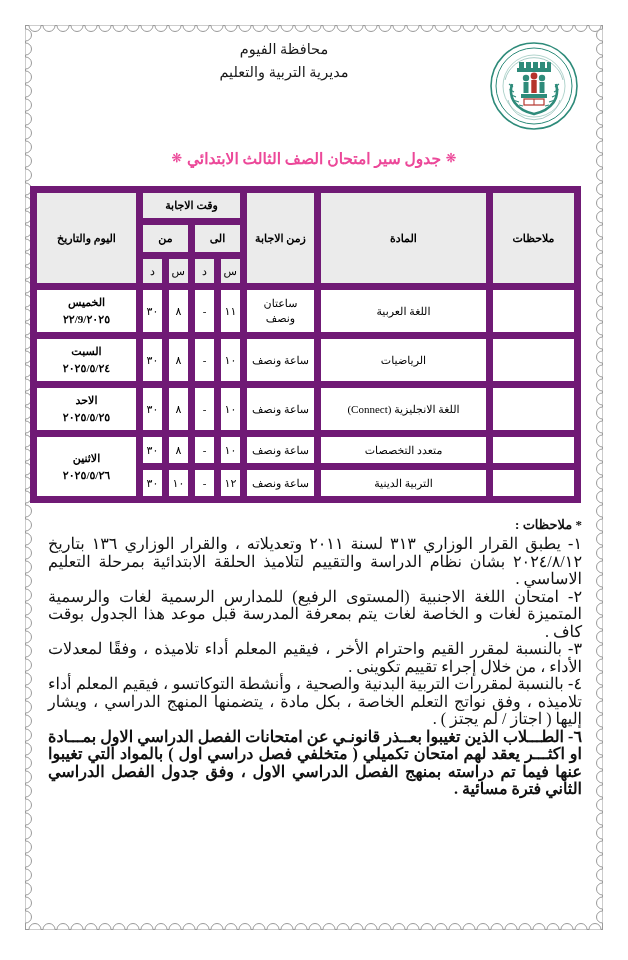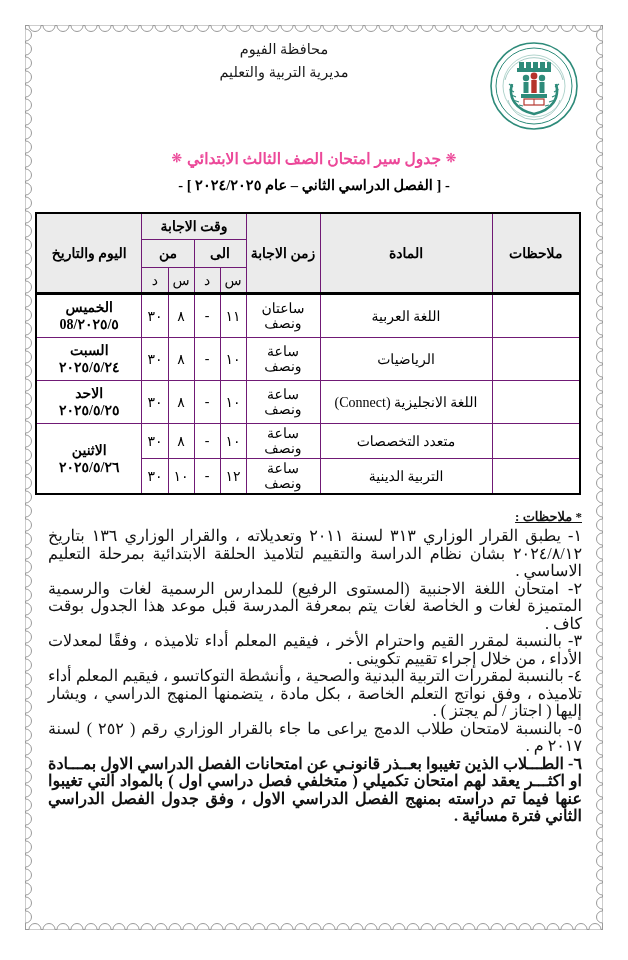--- a/index.html
+++ b/index.html
@@ -95,24 +95,24 @@
   }
   table#schedule {
     width: 100%;
     border-collapse: collapse;
     table-layout: fixed;
     border: 2.5px solid #000;
     background: #fff;
   }
   table#schedule th,
   table#schedule td {
-    border: 1px solid #701a75;
+    border: 7px solid #701a75;
     text-align: center;
     vertical-align: middle;
-    font-size: 14px;
+    font-size: 11px;
     padding: 2px 3px;
     color: #000;
   }
   thead th {
     background: #ebebeb;
     font-weight: bold;
     font-size: 13.5px;
   }
   thead tr:last-child th { font-size: 10.5px; font-weight: normal; }
   #th-notes, #th-subject, #th-duration, #th-daydate {
@@ -146,21 +146,20 @@
   
   #notes-block {
     margin-top: 14px;
     padding: 0 8px 0 10px;
   }
   #notes-heading {
     font-size: 13px;
     font-weight: bold;
     text-align: right;
     margin-bottom: 2px;
-    text-decoration: underline;
   }
   .note-item {
     font-size: 16px;
     line-height: 17.5px;
     text-align: justify;
     text-justify: inter-word;
     margin-bottom: 0px;
     color: #111;
   }
   .note-item.bold {
@@ -451,21 +450,20 @@
     <div id="ministry-lines">
       <div class="ministry-line">محافظة الفيوم</div>
       <div class="ministry-line">مديرية التربية والتعليم</div>
     </div>
   </div>
 
   <div id="title-block">
     <div id="doc-title">
       <span class="star-mark">❊</span><span>جدول سير امتحان الصف الثالث الابتدائي</span><span class="star-mark">❊</span>
     </div>
-    <div id="doc-subtitle">- [ الفصل الدراسي الثاني – عام ٢٠٢٤/٢٠٢٥ ] -</div>
   </div>
 
   <div id="schedule-wrap">
     <table id="schedule">
       <colgroup>
         <col class="c-notes">
           <col class="c-subject">
           <col class="c-duration">
         <col class="c-num">
           <col class="c-num">
@@ -496,21 +494,21 @@
           <tr class="row-tall">
             <td class="cell-notes"></td>
             <td class="cell-subject">اللغة العربية</td>
             <td class="cell-duration">ساعتان ونصف</td>
             <td class="cell-num">١١</td>
             <td class="cell-num">-</td>
             <td class="cell-num">٨</td>
             <td class="cell-num">٣٠</td>
             <td class="cell-daydate">
               <span class="daydate-day">الخميس</span>
-              <span class="daydate-date">٢٠٢٥/٥/08</span>
+              <span class="daydate-date">٢٠٢٥/9/٢٢</span>
             </td>
           </tr>
           <tr class="row-tall">
             <td class="cell-notes"></td>
             <td class="cell-subject">الرياضيات</td>
             <td class="cell-duration">ساعة ونصف</td>
             <td class="cell-num">١٠</td>
             <td class="cell-num">-</td>
             <td class="cell-num">٨</td>
             <td class="cell-num">٣٠</td>
@@ -558,18 +556,17 @@
     </table>
   </div>
 
   <div id="notes-block">
     <div id="notes-heading">* ملاحظات :</div>
     <div id="notes-list">
         <div class="note-item">١- يطبق القرار الوزاري ٣١٣ لسنة ٢٠١١ وتعديلاته ، والقرار الوزاري ١٣٦ بتاريخ ٢٠٢٤/٨/١٢ بشان نظام الدراسة والتقييم لتلاميذ الحلقة الابتدائية بمرحلة التعليم الاساسي .</div>
         <div class="note-item">٢- امتحان اللغة الاجنبية (المستوى الرفيع) للمدارس الرسمية لغات والرسمية المتميزة لغات و الخاصة لغات يتم بمعرفة المدرسة قبل موعد هذا الجدول بوقت كاف .</div>
         <div class="note-item">٣- بالنسبة لمقرر القيم واحترام الأخر ، فيقيم المعلم أداء تلاميذه ، وفقًا لمعدلات الأداء ، من خلال إجراء تقييم تكوينى .</div>
         <div class="note-item">٤- بالنسبة لمقررات التربية البدنية والصحية ، وأنشطة التوكاتسو ، فيقيم المعلم أداء تلاميذه ، وفق نواتج التعلم الخاصة ، بكل مادة ، يتضمنها المنهج الدراسي ، ويشار إليها ( اجتاز / لم يجتز ) .</div>
-        <div class="note-item">٥- بالنسبة لامتحان طلاب الدمج يراعى ما جاء بالقرار الوزاري رقم ( ٢٥٢ ) لسنة ٢٠١٧ م .</div>
         <div class="note-item bold">٦- الطـــلاب الذين تغيبوا بعــذر قانونـي عن امتحانات الفصل الدراسي الاول بمـــادة او اكثـــر يعقد لهم امتحان تكميلي ( متخلفي فصل دراسي اول ) بالمواد التي تغيبوا عنها فيما تم دراسته بمنهج الفصل الدراسي الاول ، وفق جدول الفصل الدراسي الثاني فترة مسائية .</div>
       </div>
   </div>
 
 </div>
 
 </body></html>

